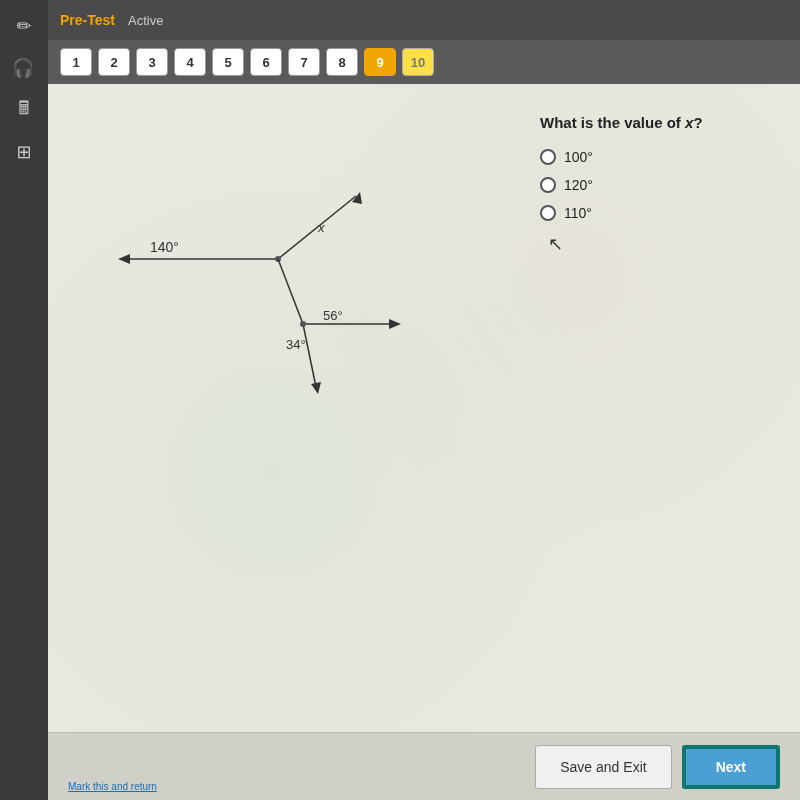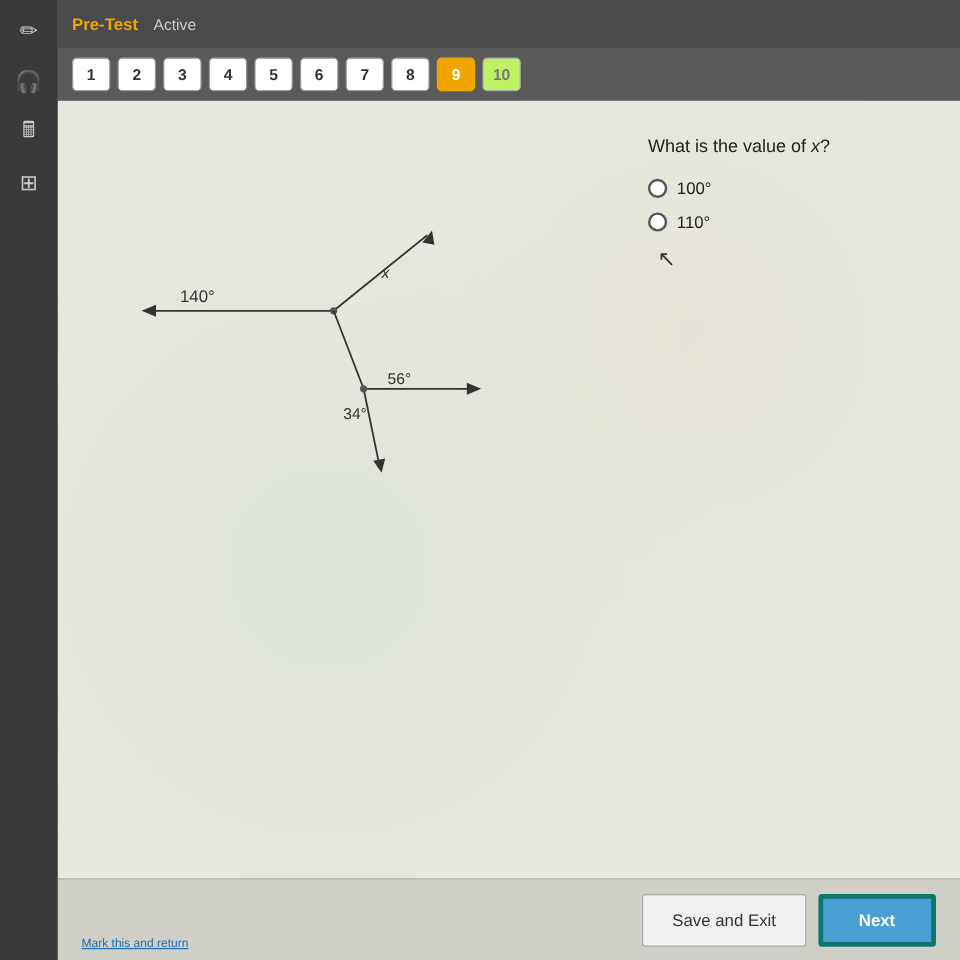--- a/index.html
+++ b/index.html
@@ -88,21 +88,21 @@
       align-items: center;
       justify-content: center;
       cursor: pointer;
     }
     .tab-btn.active {
       background: #f0a500;
       color: #fff;
       border-color: #f0a500;
     }
     .tab-btn.dimmed {
-      background: #bef264;
+      background: #fde047;
       color: #777;
       border-color: #aaa;
     }
 
     
     .main-content {
       position: absolute;
       left: 48px;
       top: 84px;
       right: 0;
@@ -127,20 +127,21 @@
     
     .question-area {
       width: 260px;
       padding-left: 20px;
       padding-top: 10px;
     }
     .question-text {
       font-size: 15px;
       color: #222;
       margin-bottom: 18px;
+      font-weight: bold;
     }
     .question-text em {
       font-style: italic;
     }
     .radio-option {
       display: flex;
       align-items: flex-end;
       gap: 8px;
       margin-bottom: 12px;
       font-size: 14px;
@@ -267,20 +268,24 @@
     <div class="question-text">
       What is the value of <em>x</em>?
     </div>
 
     <label class="radio-option">
       <div class="radio-circle"></div>
       <span>100°</span>
     </label>
     <label class="radio-option">
       <div class="radio-circle"></div>
+      <span>120°</span>
+    </label>
+    <label class="radio-option">
+      <div class="radio-circle"></div>
       <span>110°</span>
     </label>
 
     <div style="position:relative; margin-top:4px; margin-left:8px;">
       <span style="font-size:18px; color:#333; cursor:default;">↖</span>
     </div>
   </div>
 </div>
 
 <div class="bottom-bar">

